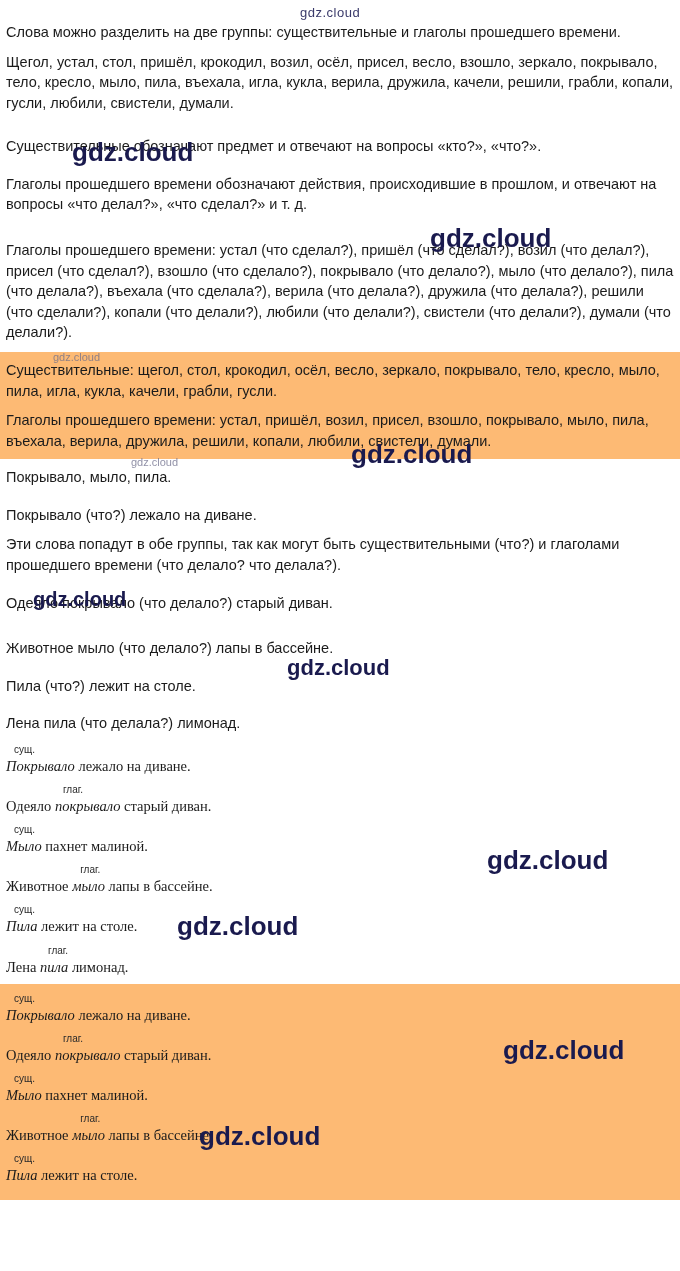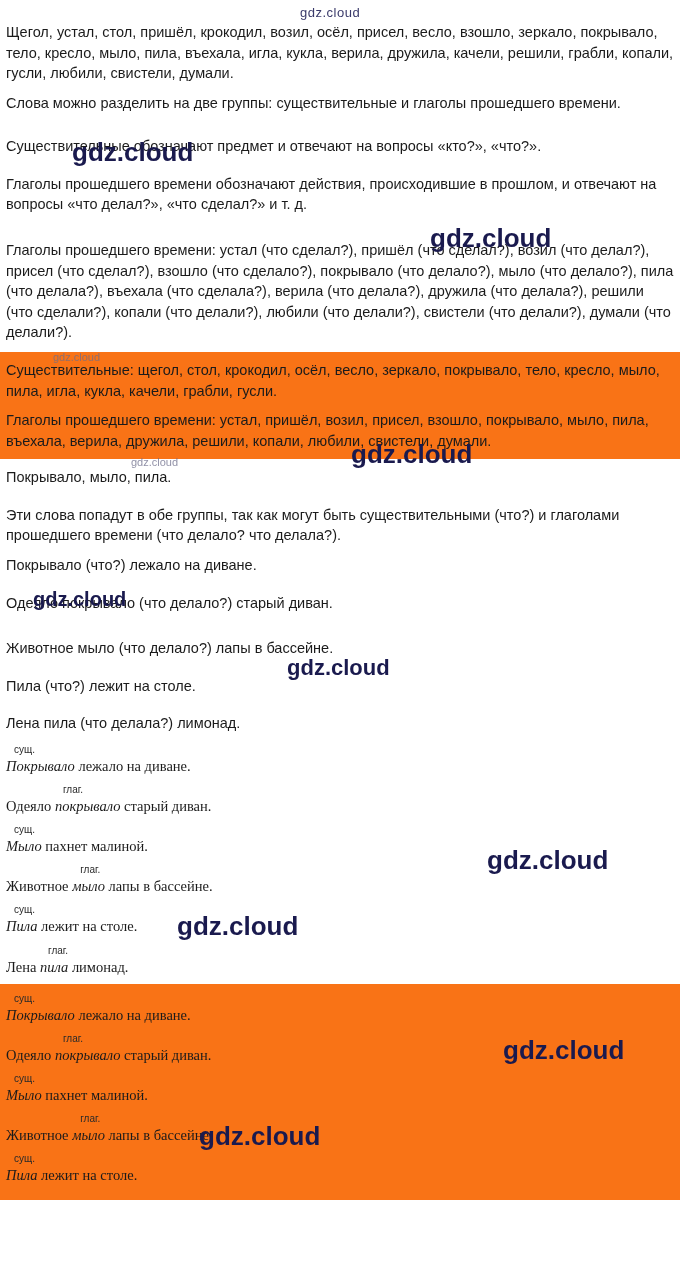--- a/index.html
+++ b/index.html
@@ -19,21 +19,21 @@
   }
   .page {
     position: relative;
     width: 680px;
   }
   p.line {
     margin: 0 0 9px 0;
     padding: 0 6px;
   }
   .green {
-    background: #f97316;
+    background: #fdba74;
     padding-top: 8px;
     padding-bottom: 8px;
   }
   .green p.line:last-child {
     margin-bottom: 0;
   }
   .spacer-sm { height: 8px; }
   .spacer-md { height: 14px; }
   .hw-plain {
     font-family: Liberation Serif, serif;
@@ -86,23 +86,23 @@
     position: relative;
   }
 </style>
 </head>
 <body>
 
 <div class="page">
 
   <div class="top-bar"></div>
 
+  <p class="line">Слова можно разделить на две группы: существительные и глаголы прошедшего времени.</p>
+
   <p class="line">Щегол, устал, стол, пришёл, крокодил, возил, осёл, присел, весло, взошло, зеркало, покрывало, тело, кресло, мыло, пила, въехала, игла, кукла, верила, дружила, качели, решили, грабли, копали, гусли, любили, свистели, думали.</p>
-
-  <p class="line">Слова можно разделить на две группы: существительные и глаголы прошедшего времени.</p>
 
   <div class="spacer-md"></div>
 
   <p class="line">Существительные обозначают предмет и отвечают на вопросы «кто?», «что?».</p>
 
   <div class="spacer-sm"></div>
 
   <p class="line">Глаголы прошедшего времени обозначают действия, происходившие в прошлом, и отвечают на вопросы «что делал?», «что сделал?» и т. д.</p>
 
   <div class="spacer-sm"></div>
@@ -116,23 +116,23 @@
     <p class="line">Существительные: щегол, стол, крокодил, осёл, весло, зеркало, покрывало, тело, кресло, мыло, пила, игла, кукла, качели, грабли, гусли.</p>
     <p class="line">Глаголы прошедшего времени: устал, пришёл, возил, присел, взошло, покрывало, мыло, пила, въехала, верила, дружила, решили, копали, любили, свистели, думали.</p>
   </div>
 
   <div class="spacer-sm"></div>
 
   <p class="line">Покрывало, мыло, пила.</p>
 
   <div class="spacer-sm"></div>
 
+  <p class="line">Покрывало (что?) лежало на диване.</p>
+
   <p class="line">Эти слова попадут в обе группы, так как могут быть существительными (что?) и глаголами прошедшего времени (что делало? что делала?).</p>
-
-  <p class="line">Покрывало (что?) лежало на диване.</p>
   <div class="spacer-sm"></div>
   <p class="line">Одеяло покрывало (что делало?) старый диван.</p>
   <div class="spacer-sm"></div>
   <div class="spacer-sm"></div>
   <p class="line">Животное мыло (что делало?) лапы в бассейне.</p>
   <div class="spacer-sm"></div>
   <p class="line">Пила (что?) лежит на столе.</p>
   <div class="spacer-sm"></div>
   <p class="line">Лена пила (что делала?) лимонад.</p>
 

